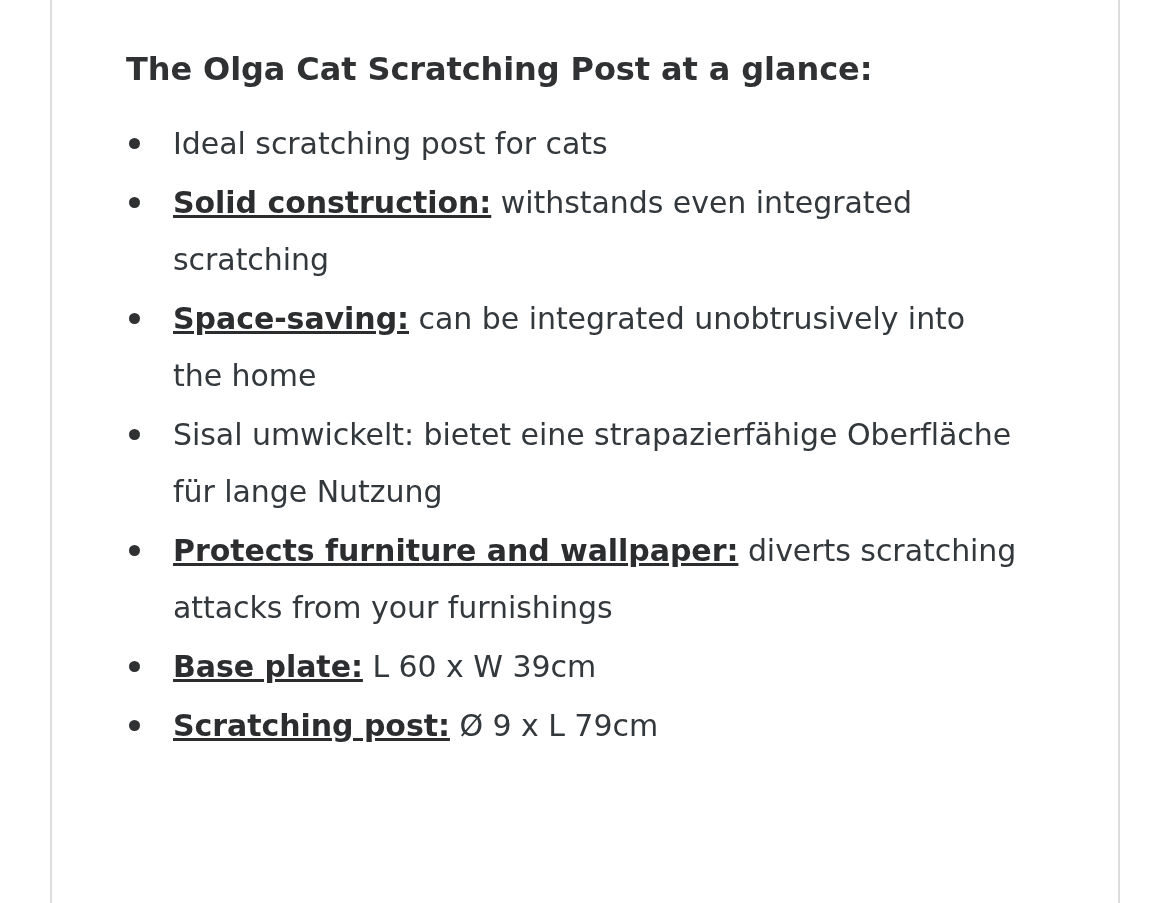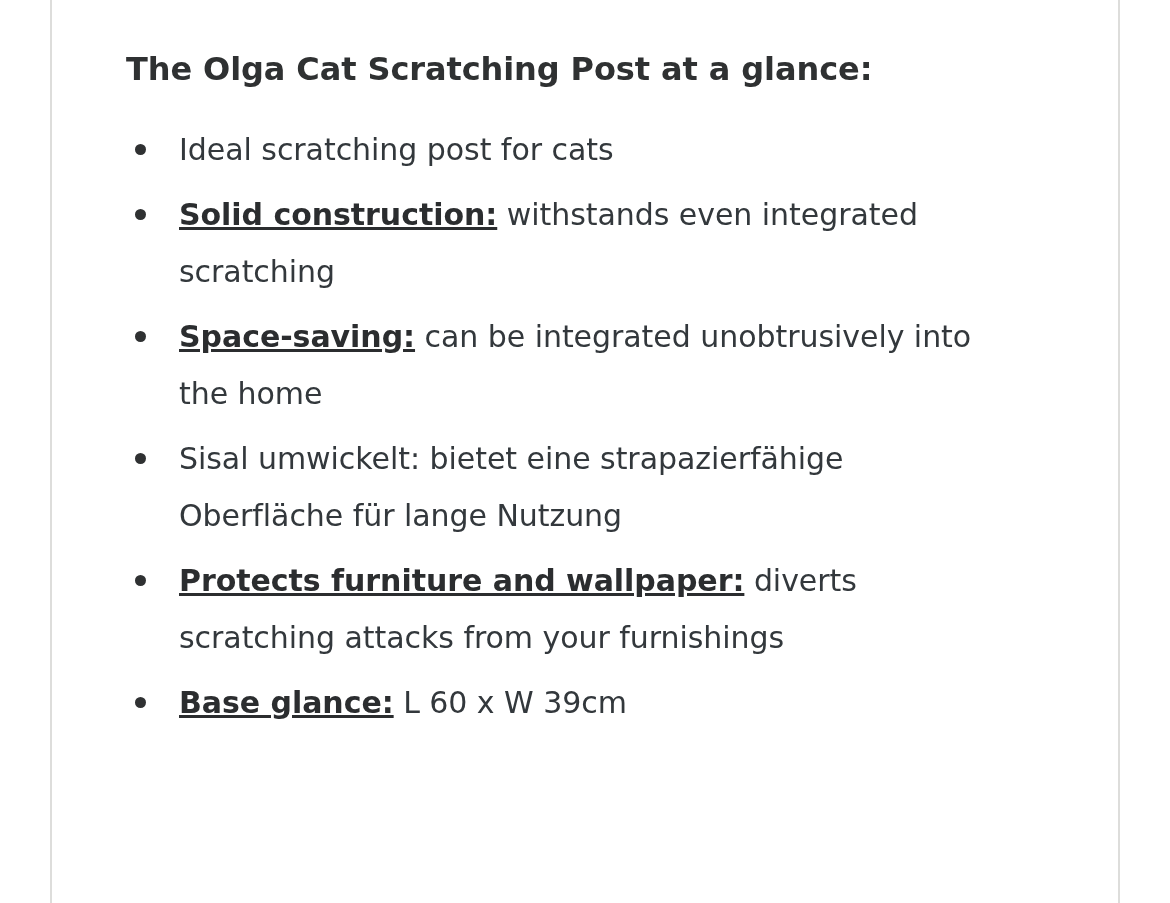--- a/index.html
+++ b/index.html
@@ -59,21 +59,21 @@
   .feature-list {
     list-style: none;
     margin: 0;
     padding: 0;
     position: relative;
     top: 22px;
   }
 
   .feature-item {
     position: relative;
-    margin: 8px;
+    margin: 2px;
     padding: 0 40px 0 104px;
     font-size: 30px;
     line-height: 57px;
     font-weight: 400;
     color: #33383c;
     letter-spacing: -0.05px;
   }
 
   .feature-item .bullet {
     position: absolute;
@@ -130,20 +130,25 @@
 
       <li class="feature-item">
         <span class="bullet"></span>
         <span class="lead">Protects furniture and wallpaper:</span>
         <span>diverts scratching attacks from your furnishings</span>
       </li>
 
 
       <li class="feature-item">
         <span class="bullet"></span>
-        <span class="lead">Base glance:</span>
+        <span class="lead">Base plate:</span>
         <span>L 60 x W 39cm</span>
       </li>
 
+      <li class="feature-item">
+        <span class="bullet"></span>
+        <span class="lead">Scratching post:</span>
+        <span>Ø 9 x L 79cm</span>
+      </li>
 
     </ul>
   </div>
 </div>
 
 </body></html>

